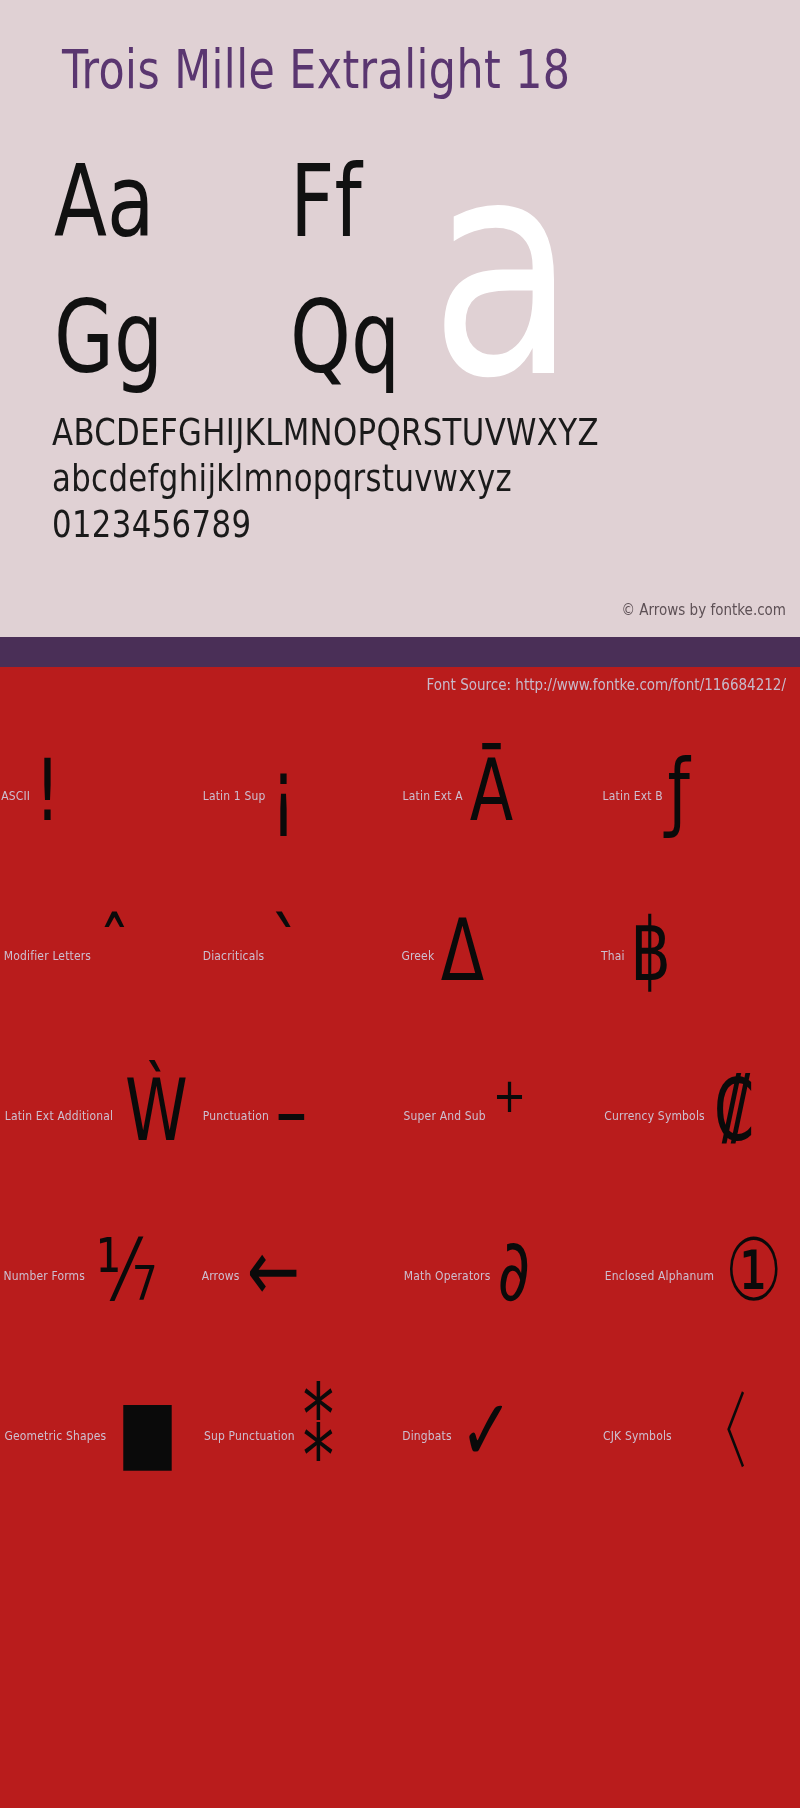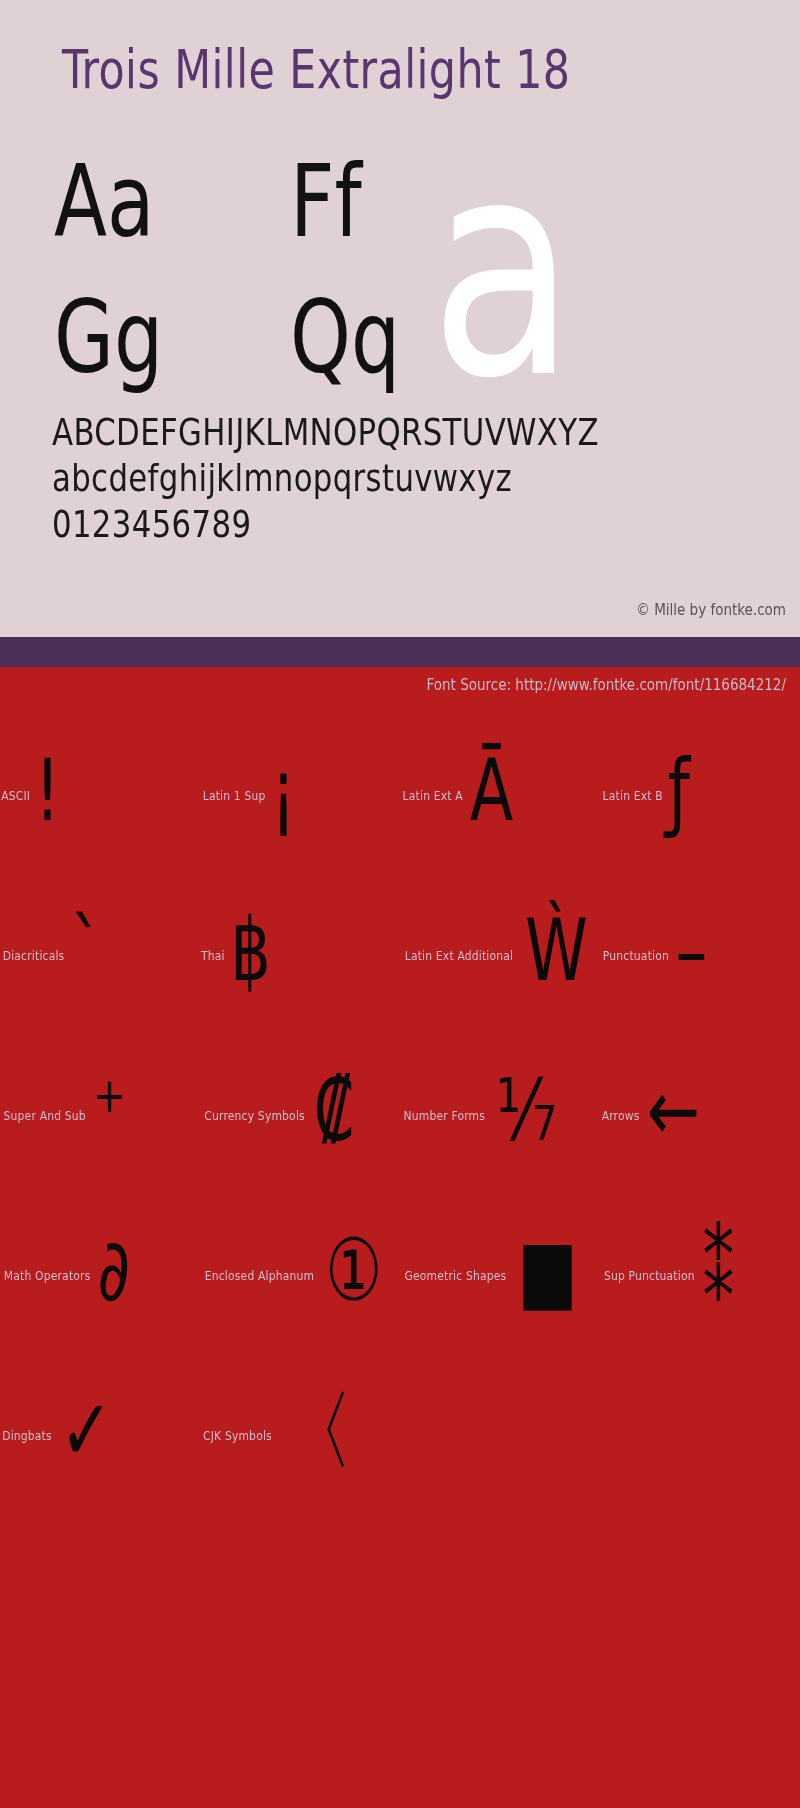--- a/index.html
+++ b/index.html
@@ -202,21 +202,21 @@
     </div>
 
     <div class="giant-glyph">a</div>
 
     <div class="alphabet-block">
       <div class="alphabet-line">ABCDEFGHIJKLMNOPQRSTUVWXYZ</div>
       <div class="alphabet-line">abcdefghijklmnopqrstuvwxyz</div>
       <div class="alphabet-line">0123456789</div>
     </div>
 
-    <div class="credit">© Mille by fontke.com</div>
+    <div class="credit">© Arrows by fontke.com</div>
   </section>
 
   <section class="blocks-panel">
 
     <div class="font-source">Font Source: http://www.fontke.com/font/116684212/</div>
 
     <div class="blocks-grid" id="blocks-grid">
         <div class="block-cell">
           <div class="block-label">ASCII</div>
           <div class="block-glyph">!</div>
@@ -227,22 +227,30 @@
         </div>
         <div class="block-cell">
           <div class="block-label">Latin Ext A</div>
           <div class="block-glyph">Ā</div>
         </div>
         <div class="block-cell">
           <div class="block-label">Latin Ext B</div>
           <div class="block-glyph">ƒ</div>
         </div>
         <div class="block-cell">
+          <div class="block-label">Modifier Letters</div>
+          <div class="block-glyph">ˆ</div>
+        </div>
+        <div class="block-cell">
           <div class="block-label">Diacriticals</div>
           <div class="block-glyph">`</div>
+        </div>
+        <div class="block-cell">
+          <div class="block-label">Greek</div>
+          <div class="block-glyph">Δ</div>
         </div>
         <div class="block-cell">
           <div class="block-label">Thai</div>
           <div class="block-glyph">฿</div>
         </div>
         <div class="block-cell">
           <div class="block-label">Latin Ext Additional</div>
           <div class="block-glyph">Ẁ</div>
         </div>
         <div class="block-cell">

